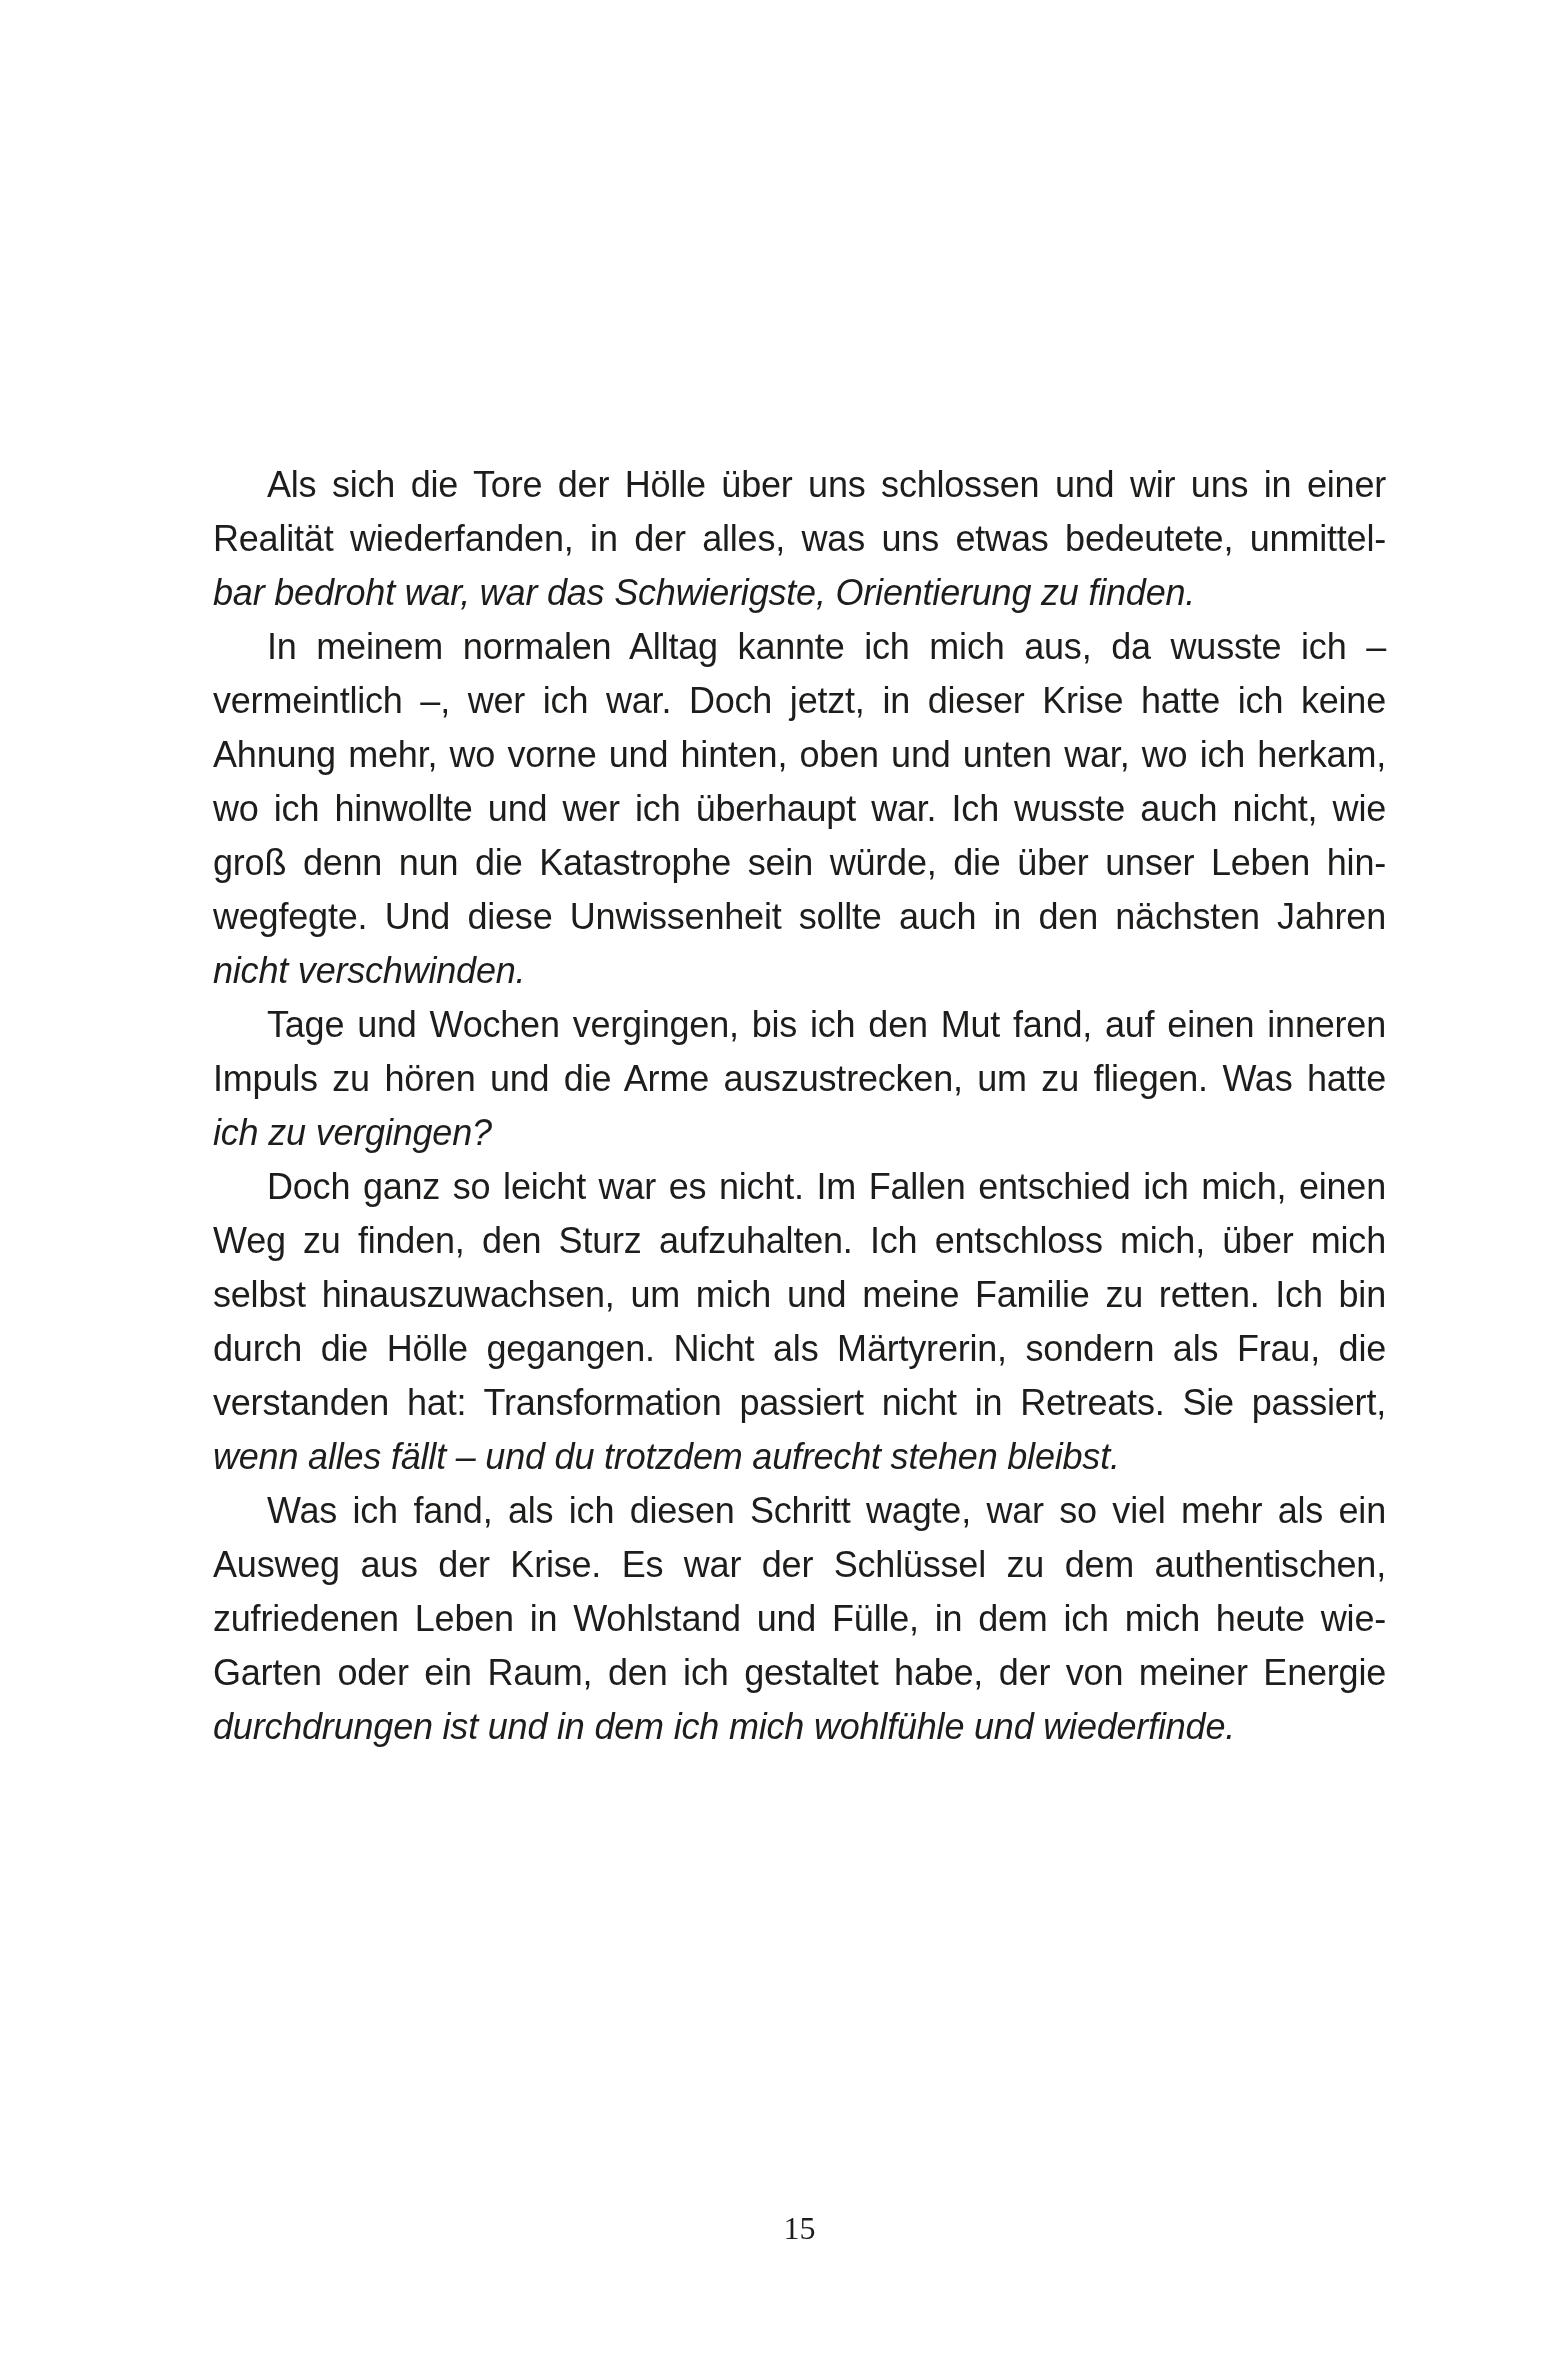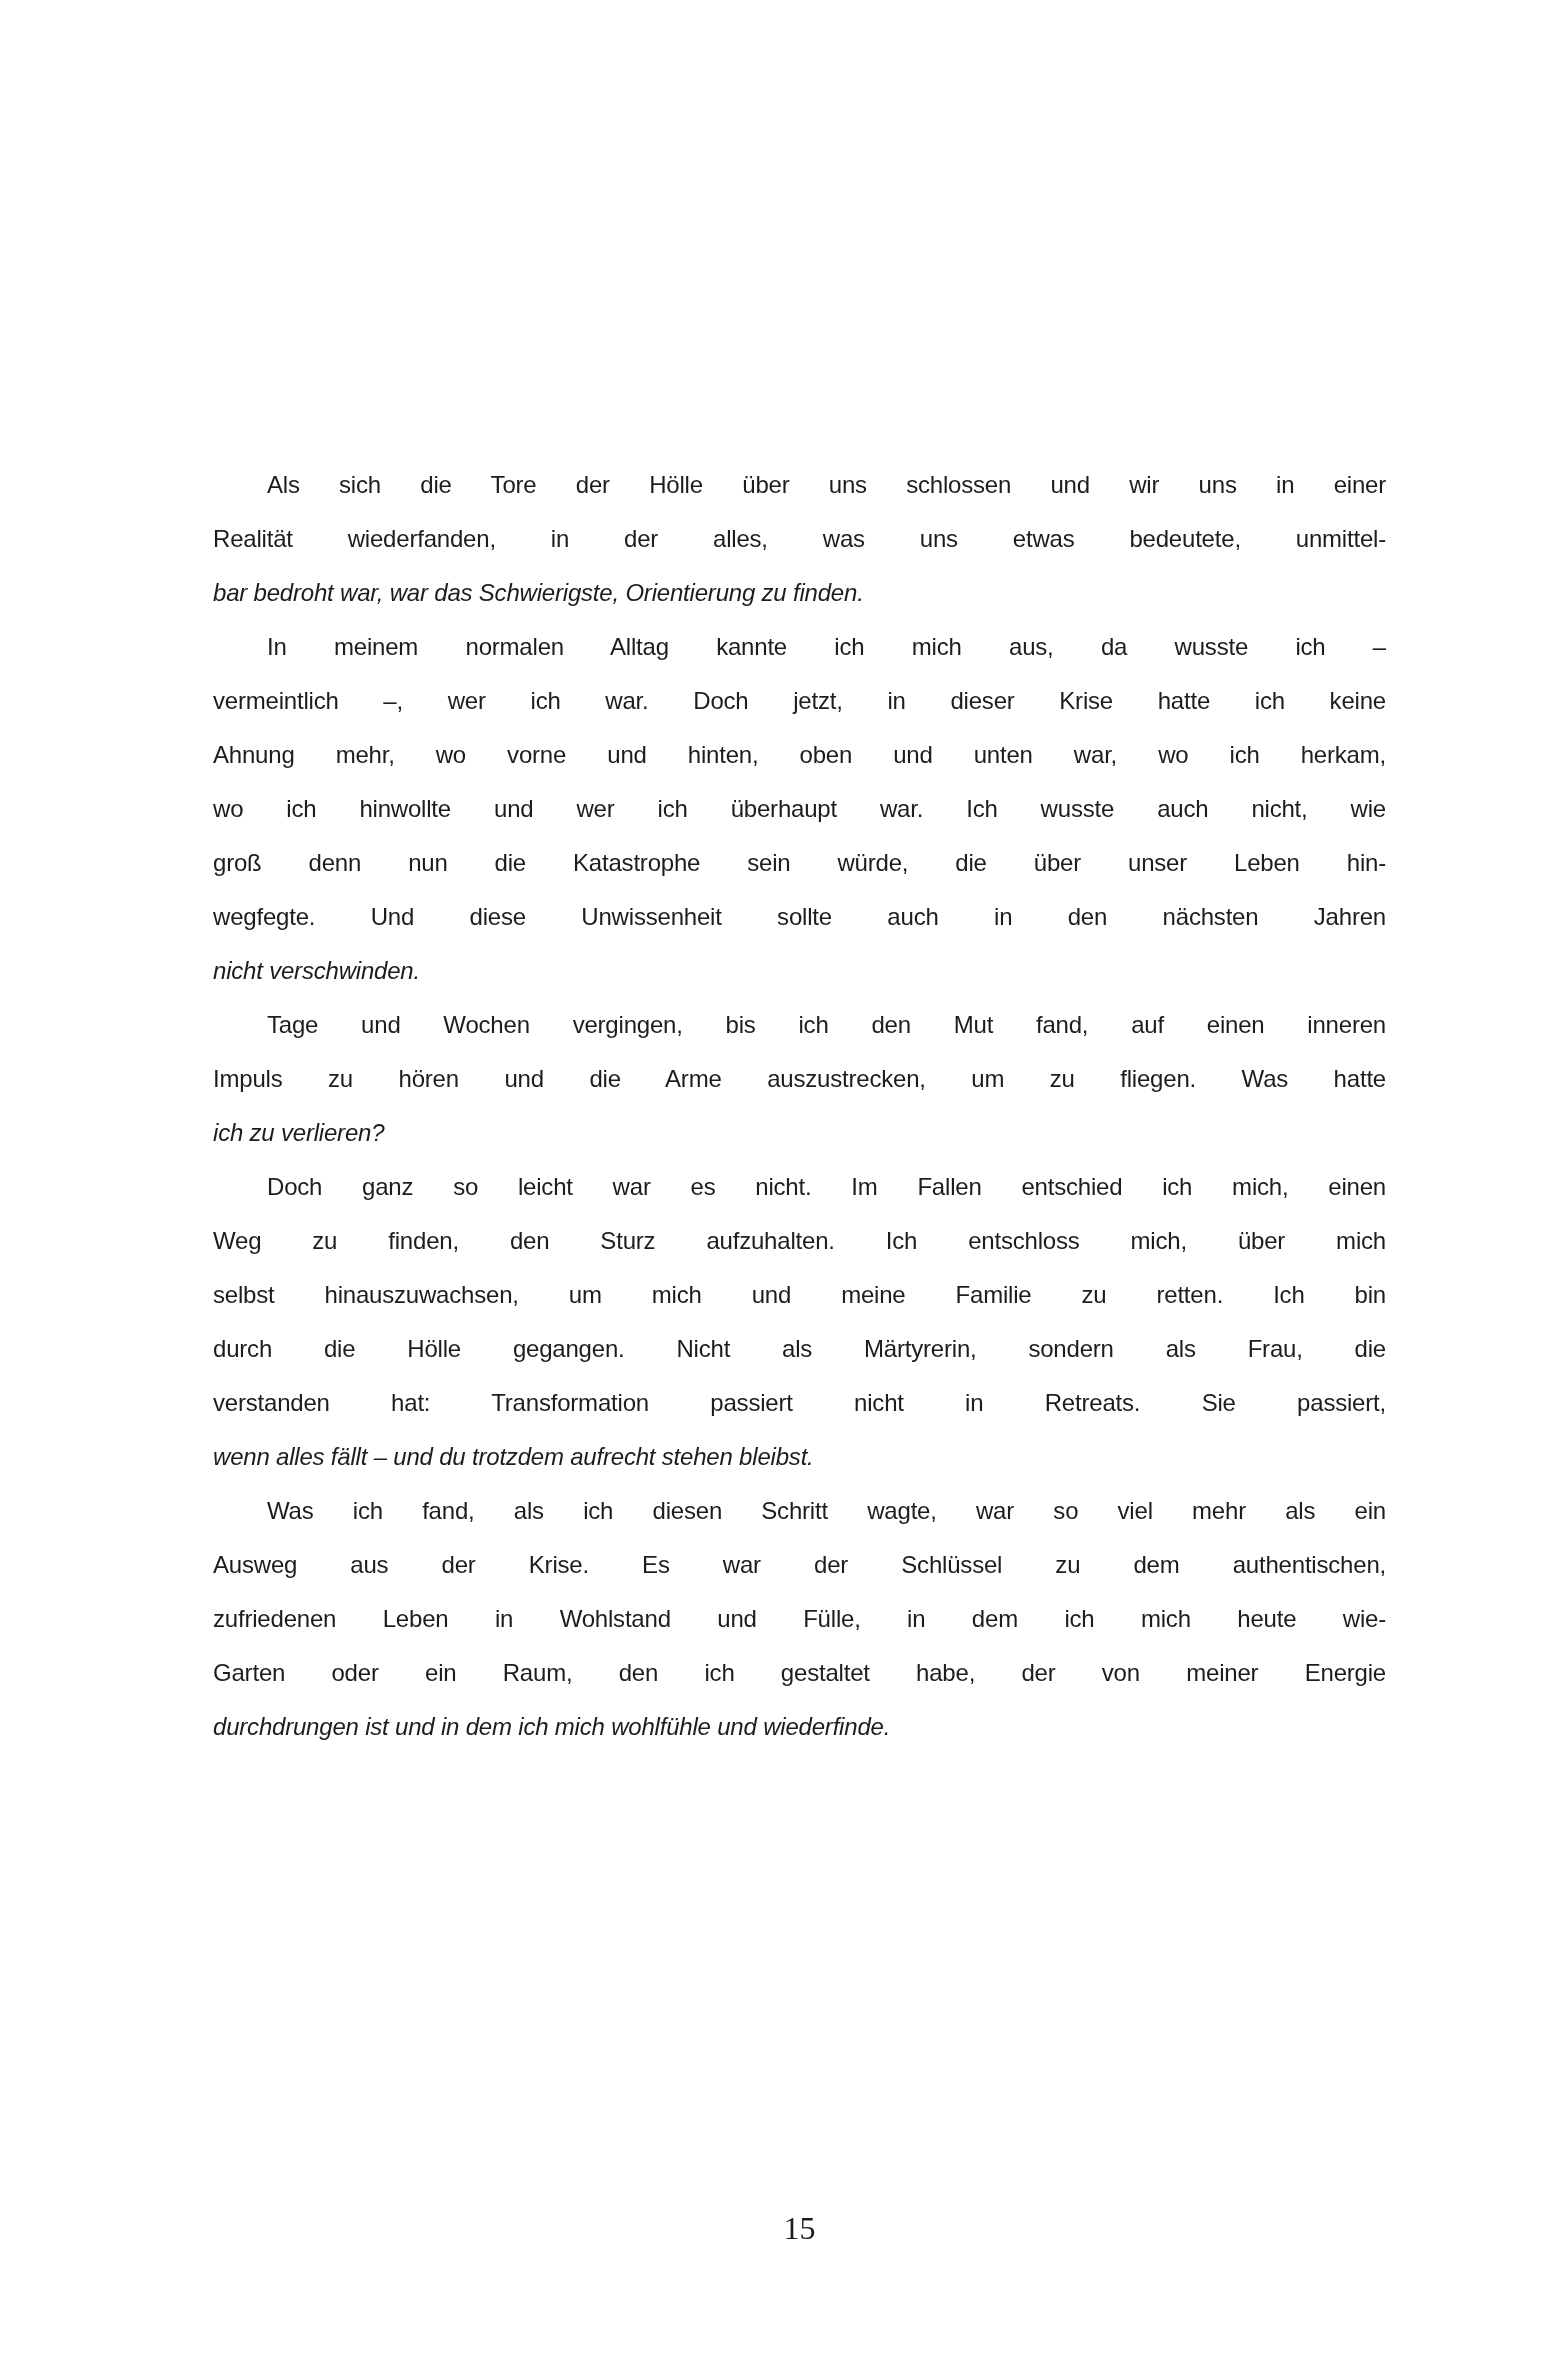--- a/index.html
+++ b/index.html
@@ -13,21 +13,21 @@
     background: #ffffff;
     overflow: hidden;
     font-family: "Liberation Sans", sans-serif;
   }
   .text-block {
     position: absolute;
     left: 213px;
     top: 458px;
     width: 1173px;
     color: #1d1d1b;
-    font-size: 24px;
+    font-size: 36px;
     line-height: 54px;
     letter-spacing: -0.2px;
   }
   .paragraph {
     margin: 0;
     padding: 0;
   }
   .text-line {
     text-align: justify;
     text-align-last: justify;
@@ -69,21 +69,21 @@
         <div class="text-line">wo ich hinwollte und wer ich überhaupt war. Ich wusste auch nicht, wie</div>
         <div class="text-line">groß denn nun die Katastrophe sein würde, die über unser Leben hin-</div>
         <div class="text-line">wegfegte. Und diese Unwissenheit sollte auch in den nächsten Jahren</div>
         <div class="text-line last">nicht verschwinden.</div>
       </div>
       <div class="paragraph">
       </div>
       <div class="paragraph">
         <div class="text-line first">Tage und Wochen vergingen, bis ich den Mut fand, auf einen inneren</div>
         <div class="text-line">Impuls zu hören und die Arme auszustrecken, um zu fliegen. Was hatte</div>
-        <div class="text-line last">ich zu verlieren?</div>
+        <div class="text-line last">ich zu vergingen?</div>
       </div>
       <div class="paragraph">
         <div class="text-line first">Doch ganz so leicht war es nicht. Im Fallen entschied ich mich, einen</div>
         <div class="text-line">Weg zu finden, den Sturz aufzuhalten. Ich entschloss mich, über mich</div>
         <div class="text-line">selbst hinauszuwachsen, um mich und meine Familie zu retten. Ich bin</div>
         <div class="text-line">durch die Hölle gegangen. Nicht als Märtyrerin, sondern als Frau, die</div>
         <div class="text-line">verstanden hat: Transformation passiert nicht in Retreats. Sie passiert,</div>
         <div class="text-line last">wenn alles fällt – und du trotzdem aufrecht stehen bleibst.</div>
       </div>
       <div class="paragraph">

